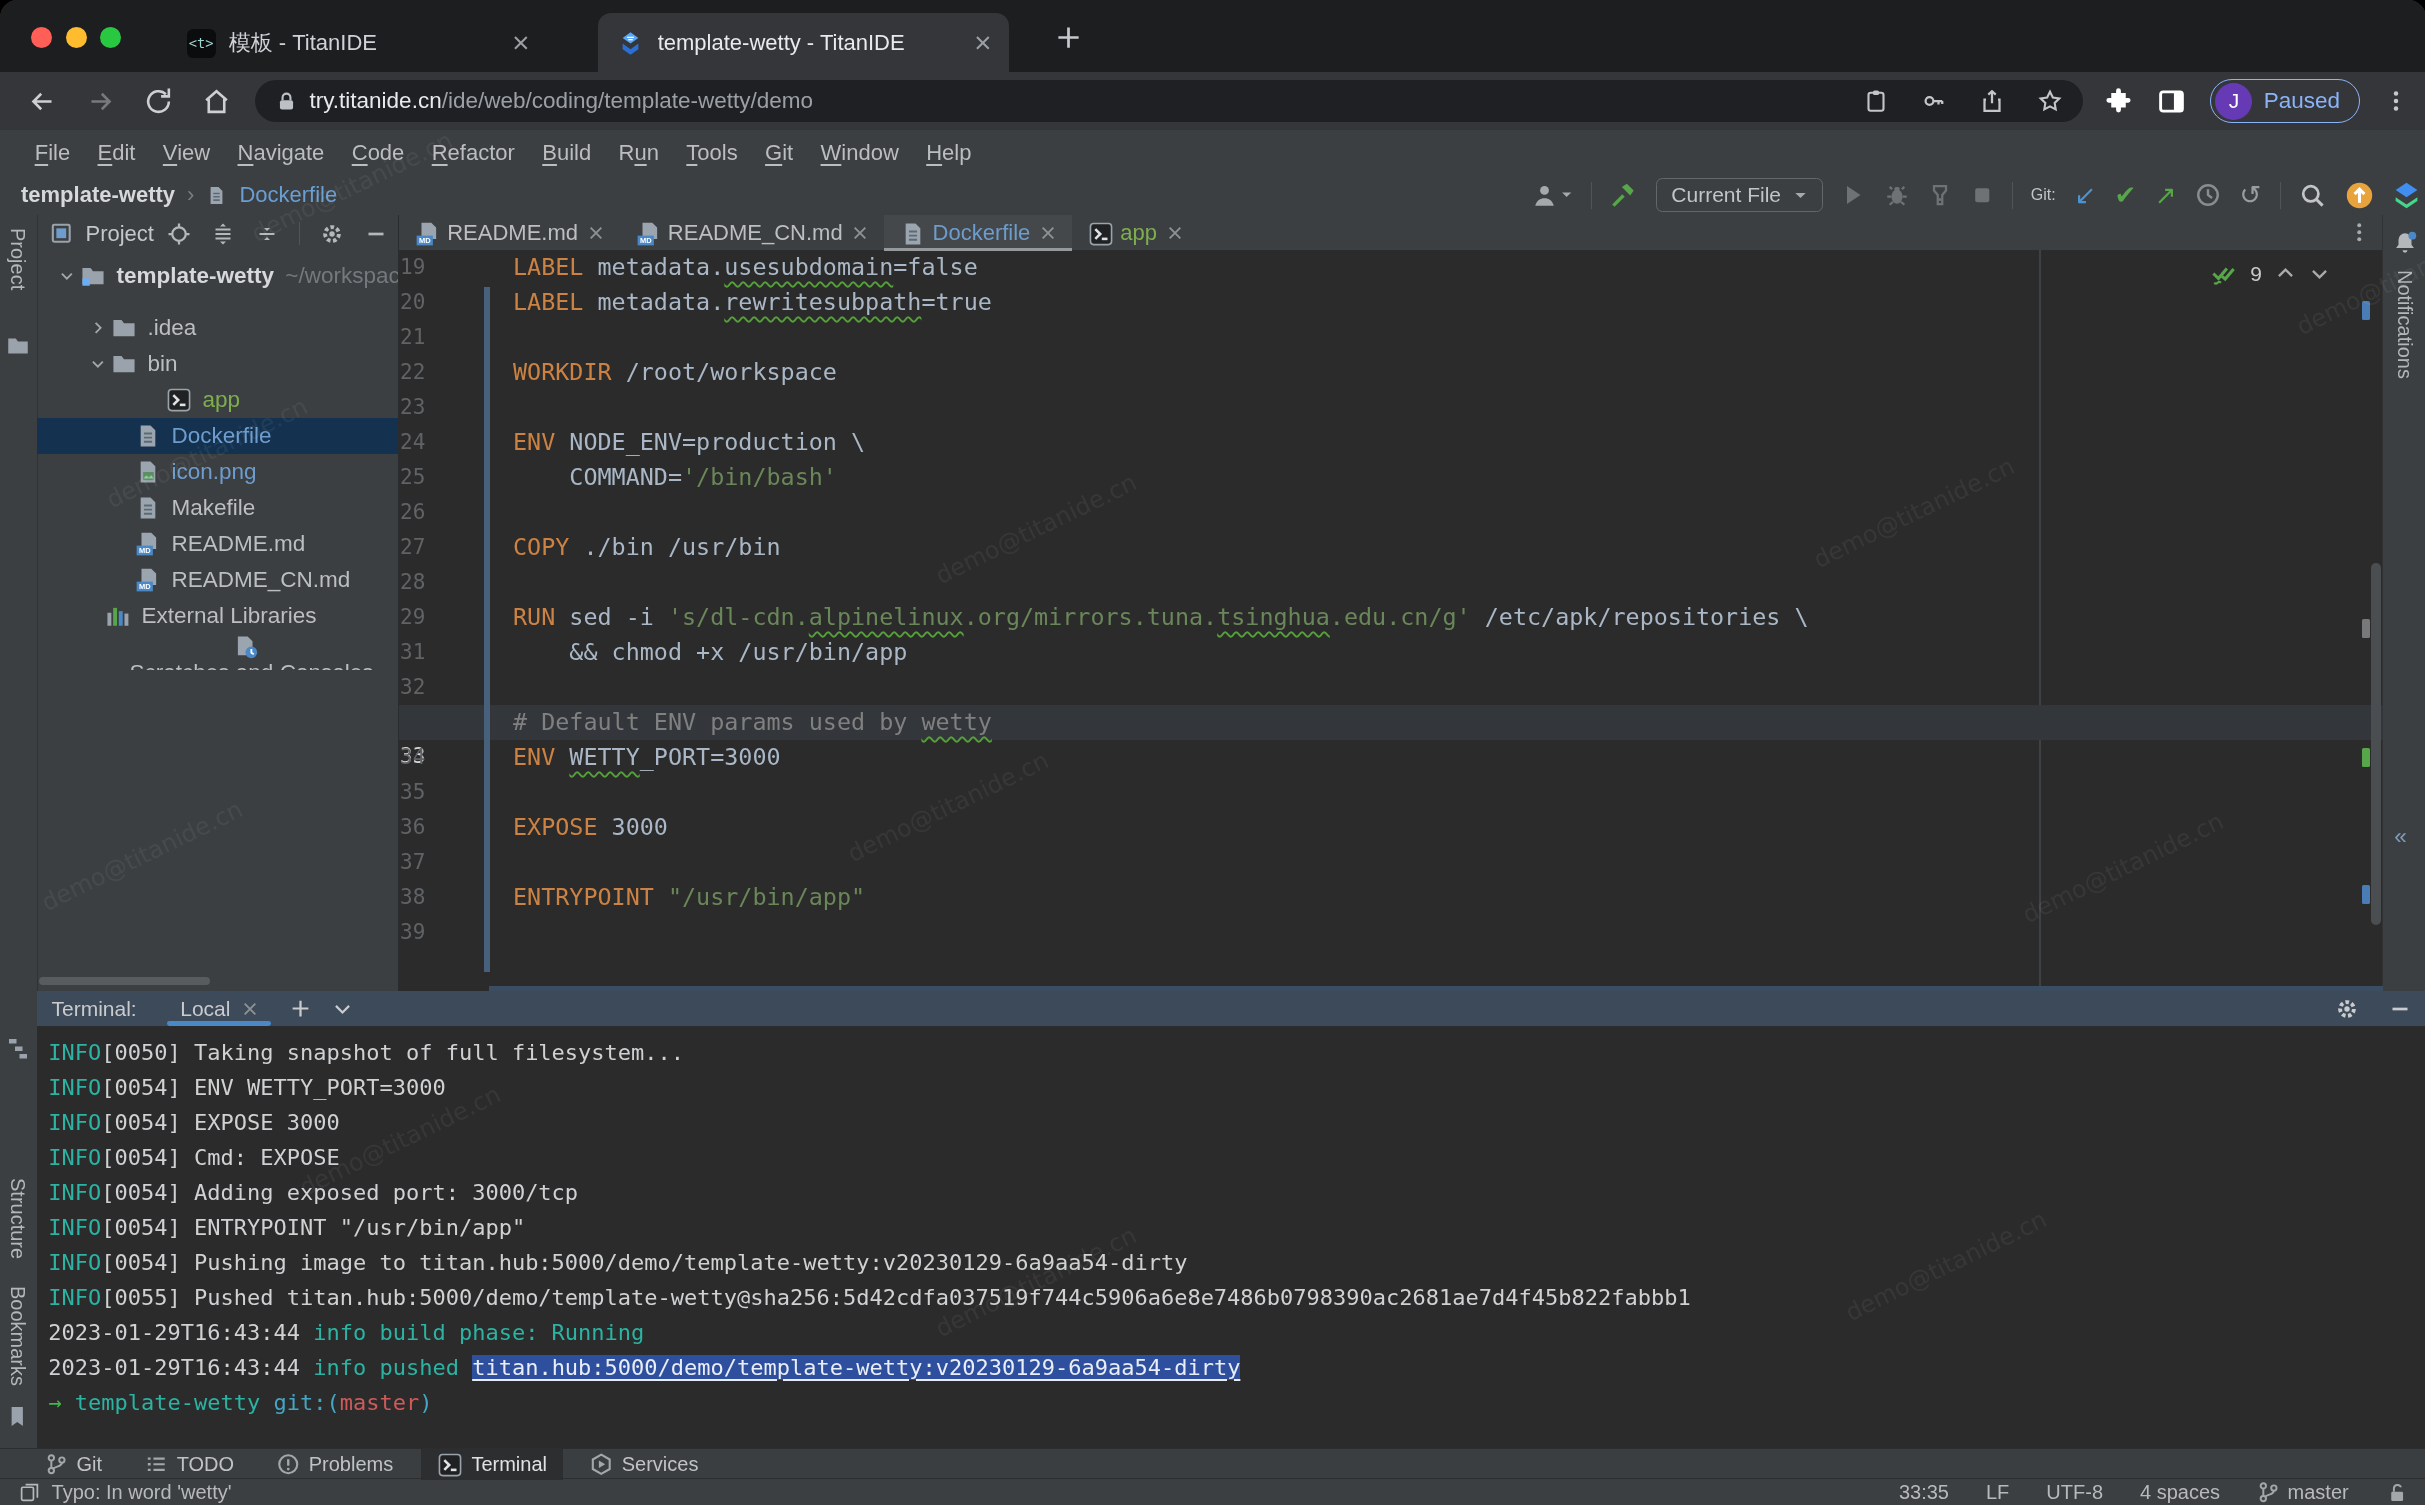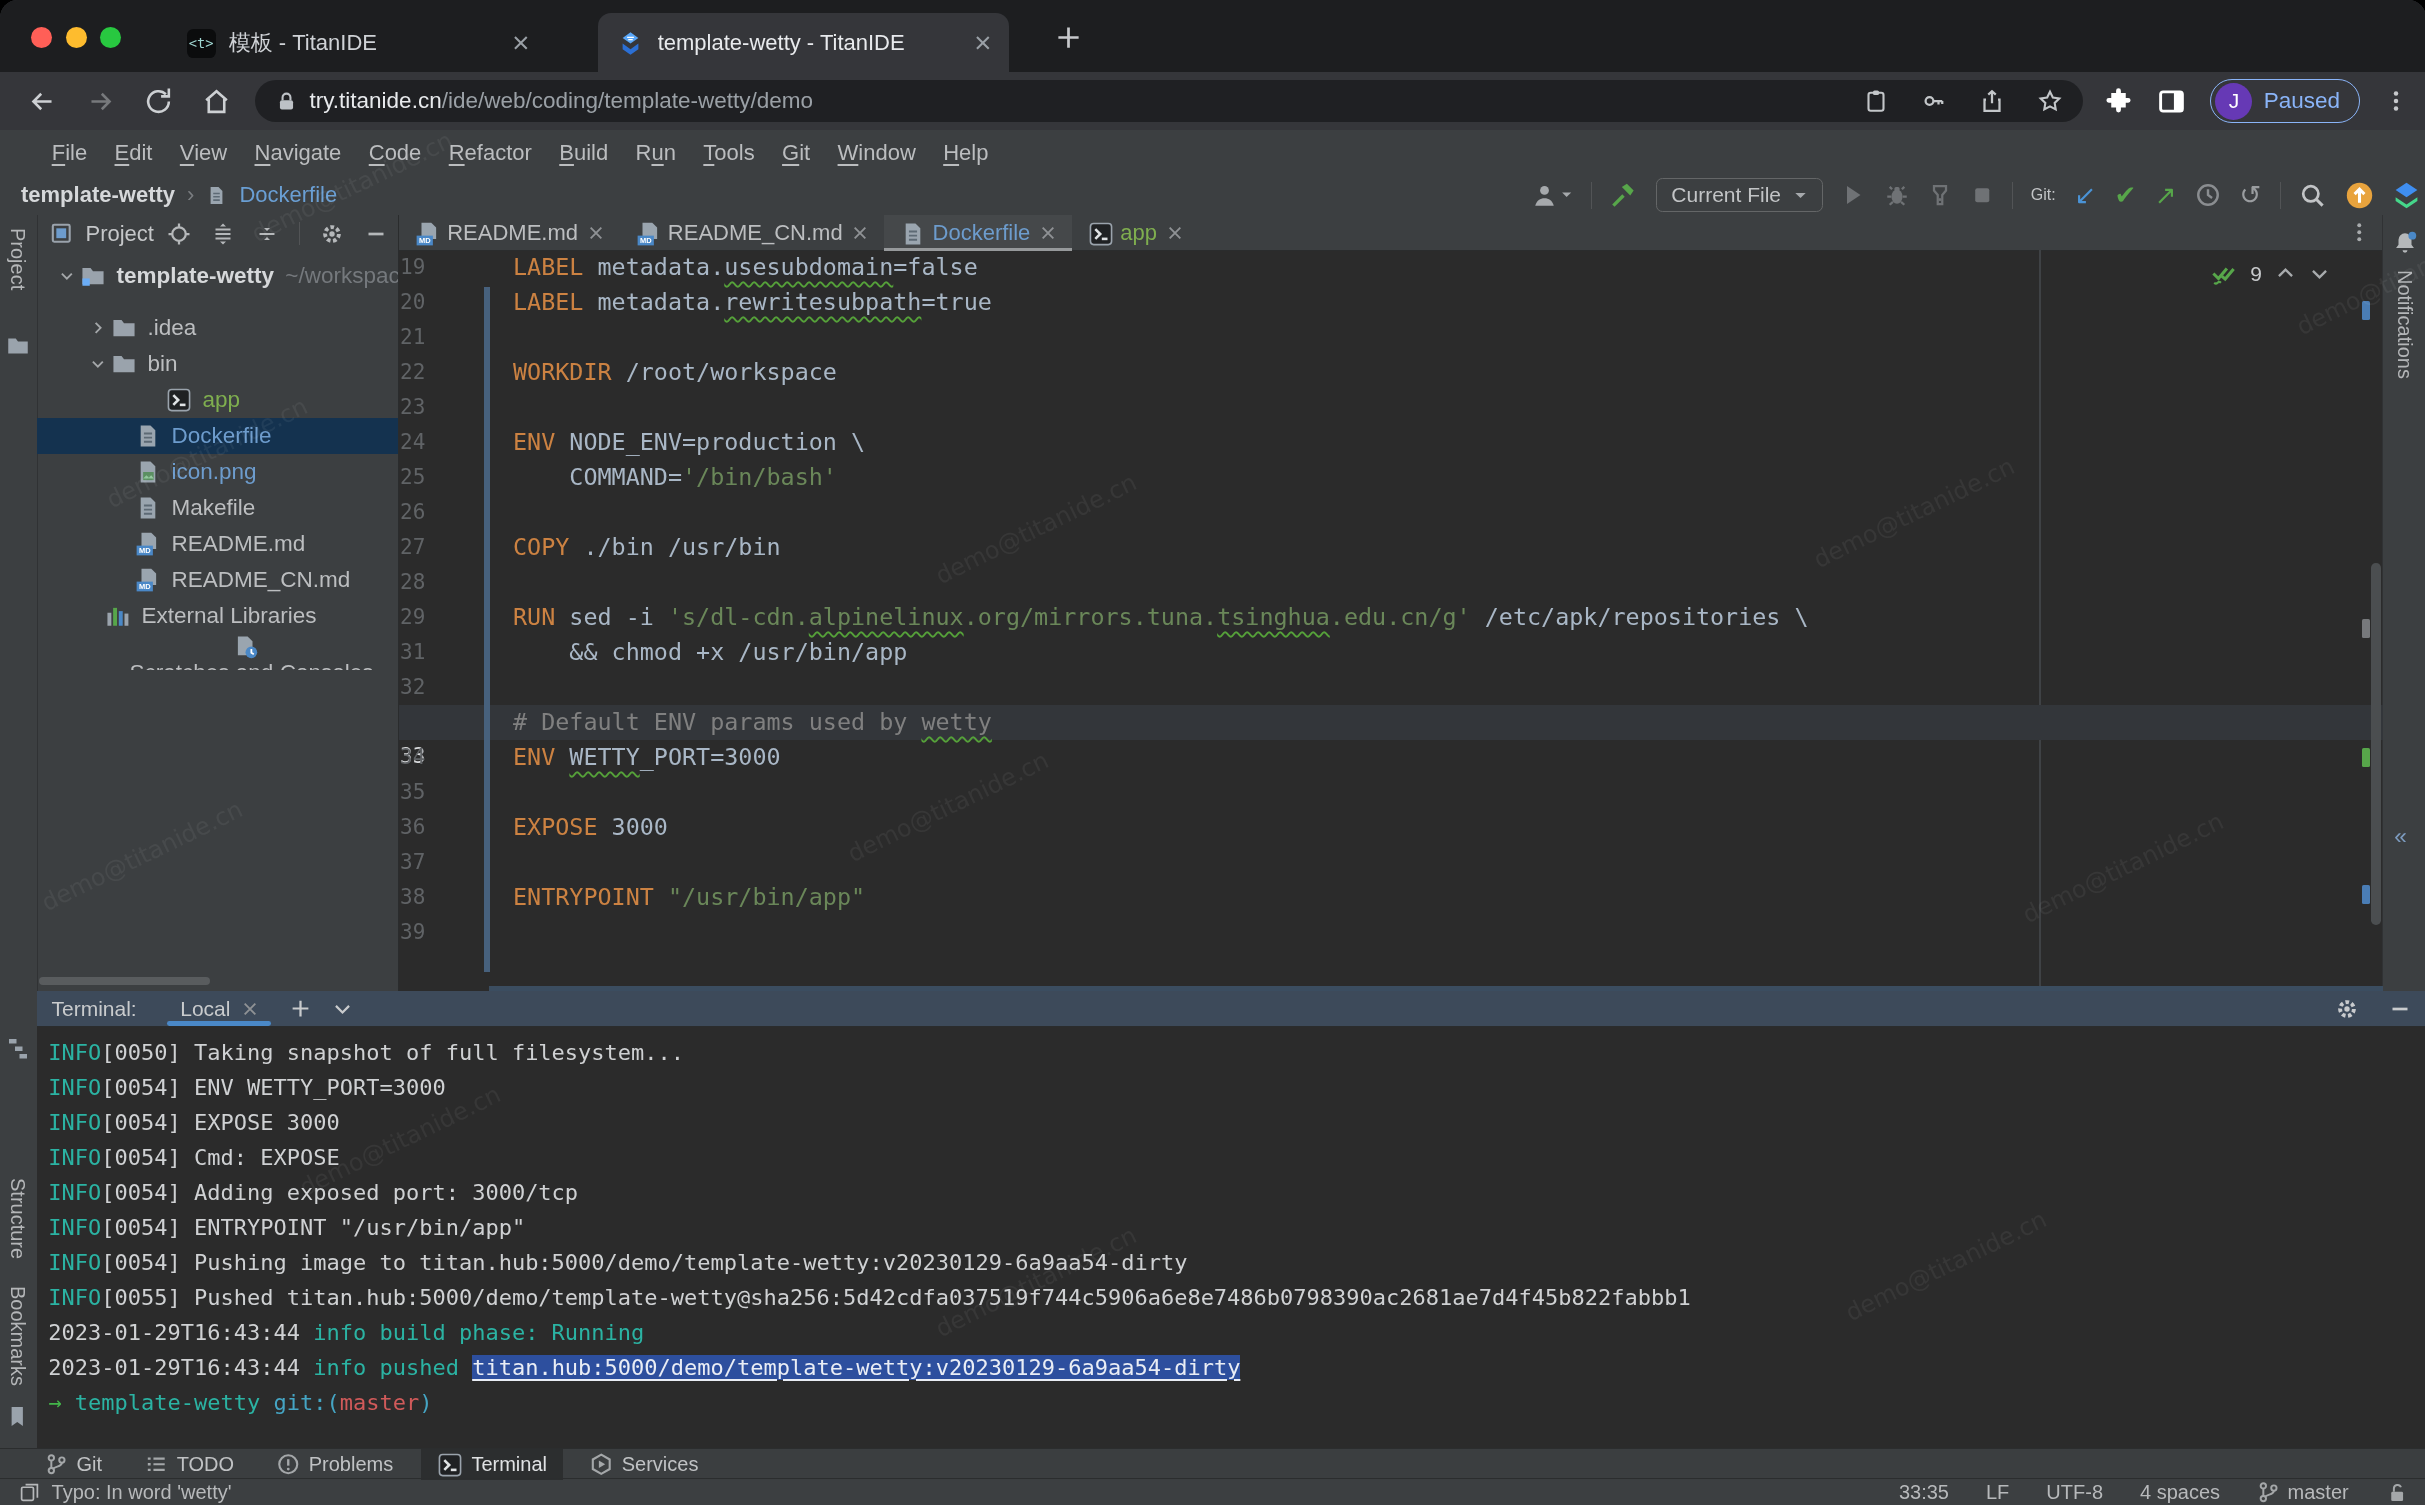--- a/index.html
+++ b/index.html
@@ -28,21 +28,21 @@
   .urlbar .host{color:#e8eaed;font-size:22.5px;margin-left:13px;white-space:nowrap;}
   .urlbar .path{color:#9aa0a6;font-size:22.5px;white-space:nowrap;}
   .url-icons{margin-left:auto;display:flex;gap:34px;align-items:center;}
   .ext-area{display:flex;align-items:center;gap:24px;margin-right:17.7px;flex:none;}
   .pill{display:flex;align-items:center;gap:11.3px;border:1.6px solid #8ab4f8;border-radius:805px;padding:2.4px 19.3px 2.4px 4px;}
   .avatar{width:37px;height:37px;border-radius:50%;background:#6639b5;color:#fff;font-size:21px;display:grid;place-items:center;}
   .paused{color:#8ab4f8;font-size:22.5px;}
 
   
   .ide{position:absolute;top:130px;left:0;right:0;bottom:0;background:#3c3f41;color:#bbbdbf;}
-  .menubar{position:absolute;top:0;left:0;right:0;height:45px;display:flex;align-items:center;padding-left:38px;font-size:22px;}
+  .menubar{position:absolute;top:0;left:0;right:0;height:45px;display:flex;align-items:center;padding-left:21px;font-size:22px;}
   .menubar span{padding:0 13.7px;}
   .menubar u{text-underline-offset:4px;text-decoration-thickness:1.6px;}
   .idetoolbar{position:absolute;top:45px;left:0;right:0;height:40px;display:flex;align-items:center;}
   .breadcrumb{display:flex;align-items:center;gap:12px;margin-left:21px;font-size:22px;}
   .crumb-project{font-weight:bold;color:#d6d8da;}
   .crumb-sep{color:#7a7d80;}
   .crumb-file{color:#6a9fd4;}
   .tb-right{margin-left:auto;display:flex;align-items:center;gap:18.5px;padding-right:4.8px;}
   .combo{border:0.8px solid #646667;border-radius:6.4px;height:32px;display:flex;align-items:center;gap:13px;padding:0 14.5px;
     font-size:21px;color:#c2c4c6;}

